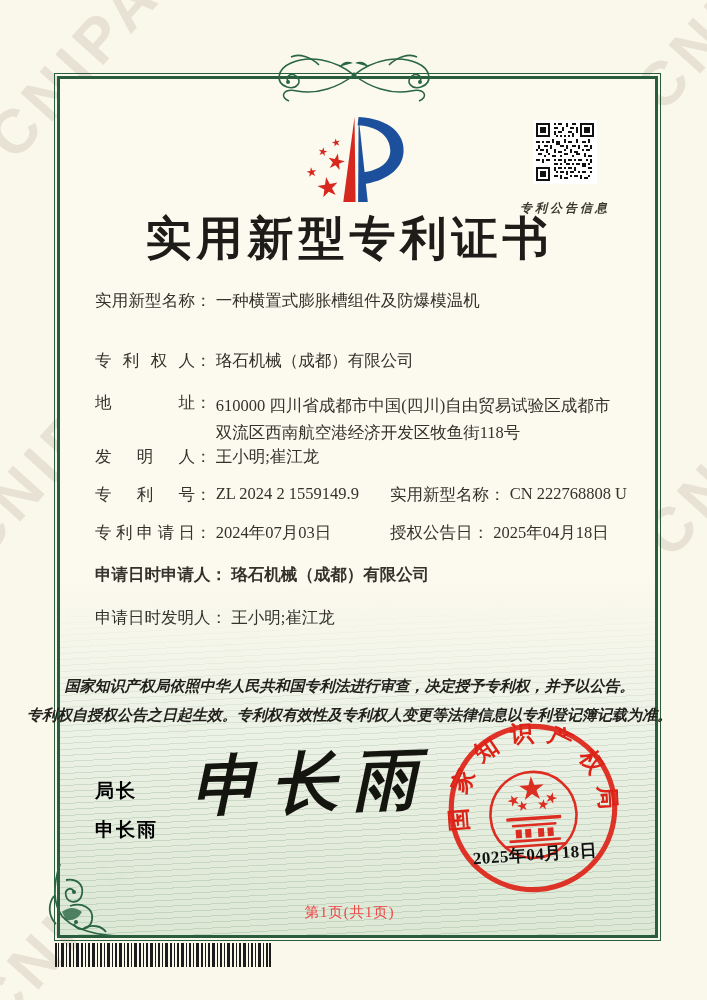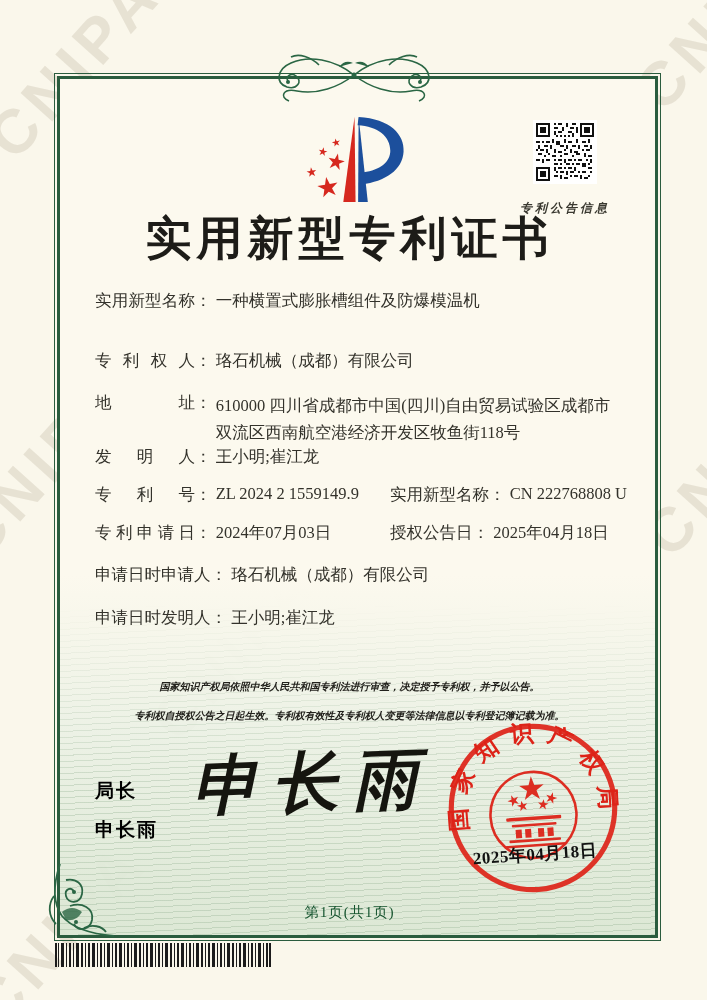--- a/index.html
+++ b/index.html
@@ -74,35 +74,35 @@
   .title {
     position:absolute; left:0; right:8px; top:208px;
     text-align:center; font-size:46px; font-weight:600;
     letter-spacing:5px; color:#1d1c18;
   }
 
   
   .fields { position:absolute; left:95px; right:60px; top:288px; font-size:16.5px; color:#33322b; }
   .frow { position:absolute; left:0; right:0; white-space:nowrap; }
   .r1{ top:2px; }  .r2{ top:62px; } .r3{ top:104px; } .r4{ top:158px; }
-  .r5{ top:196px; } .r6{ top:234px; } .r7{ top:276px; } .r8{ top:319px; }
+  .r5{ top:196px; } .r6{ top:234px; } .r7{ top:276px;font-weight:bold; } .r8{ top:319px; }
   .jl {
     display:inline-block; text-align:justify; text-align-last:justify;
     vertical-align:top;
   }
   .w6 { width:100px; }
   .colon { display:inline-block; vertical-align:top; }
   .val { display:inline-block; vertical-align:top; }
   .val.wrap { white-space:normal; width:398px; line-height:27px; }
   .col2 { position:absolute; left:295px; top:0; }
 
   
   .declaration {
     position:absolute; left:0; right:8px; top:672px;
-    text-align:center; font-size:10px; line-height:29px;
+    text-align:center; font-size:15px; line-height:29px;
     color:#22211c; font-style:italic; font-weight:600;
   }
 
   
   .director { position:absolute; left:95px; top:778px; font-size:19px; font-weight:600; color:#000000; }
   .director div { margin-bottom:13px; letter-spacing:2px; }
   .signature {
     position:absolute; left:192px; top:738px; width:250px;
     font-size:66px; font-style:italic; font-weight:bold;
     letter-spacing:14px; color:#15150f;
@@ -116,21 +116,21 @@
   .seal svg { width:100%; height:100%; }
   .seal-date {
     position:absolute; left:455px; top:843px; width:160px;
     text-align:center; font-size:17px; font-weight:bold; color:#111;
     transform:rotate(-4deg); letter-spacing:0.5px;
   }
 
   
   .page-footer {
     position:absolute; left:0; right:8px; top:903px;
-    text-align:center; font-size:14.5px; color:#14532d; letter-spacing:1px;
+    text-align:center; font-size:14.5px; color:#ef4444; letter-spacing:1px;
   }
   .barcode { position:absolute; left:55px; top:943px; }
 </style>
 </head>
 <body>
 
 <div class="page">
 
   <div class="wm wm1">CNIPA</div>
   <div class="wm wm2">CNIPA</div>

